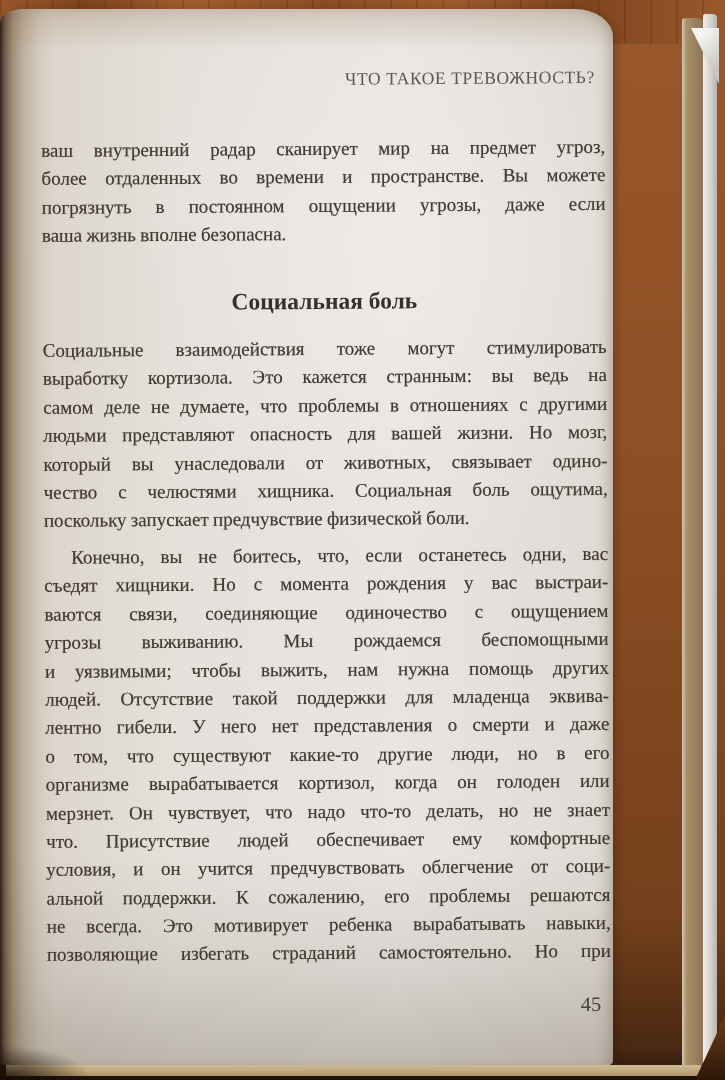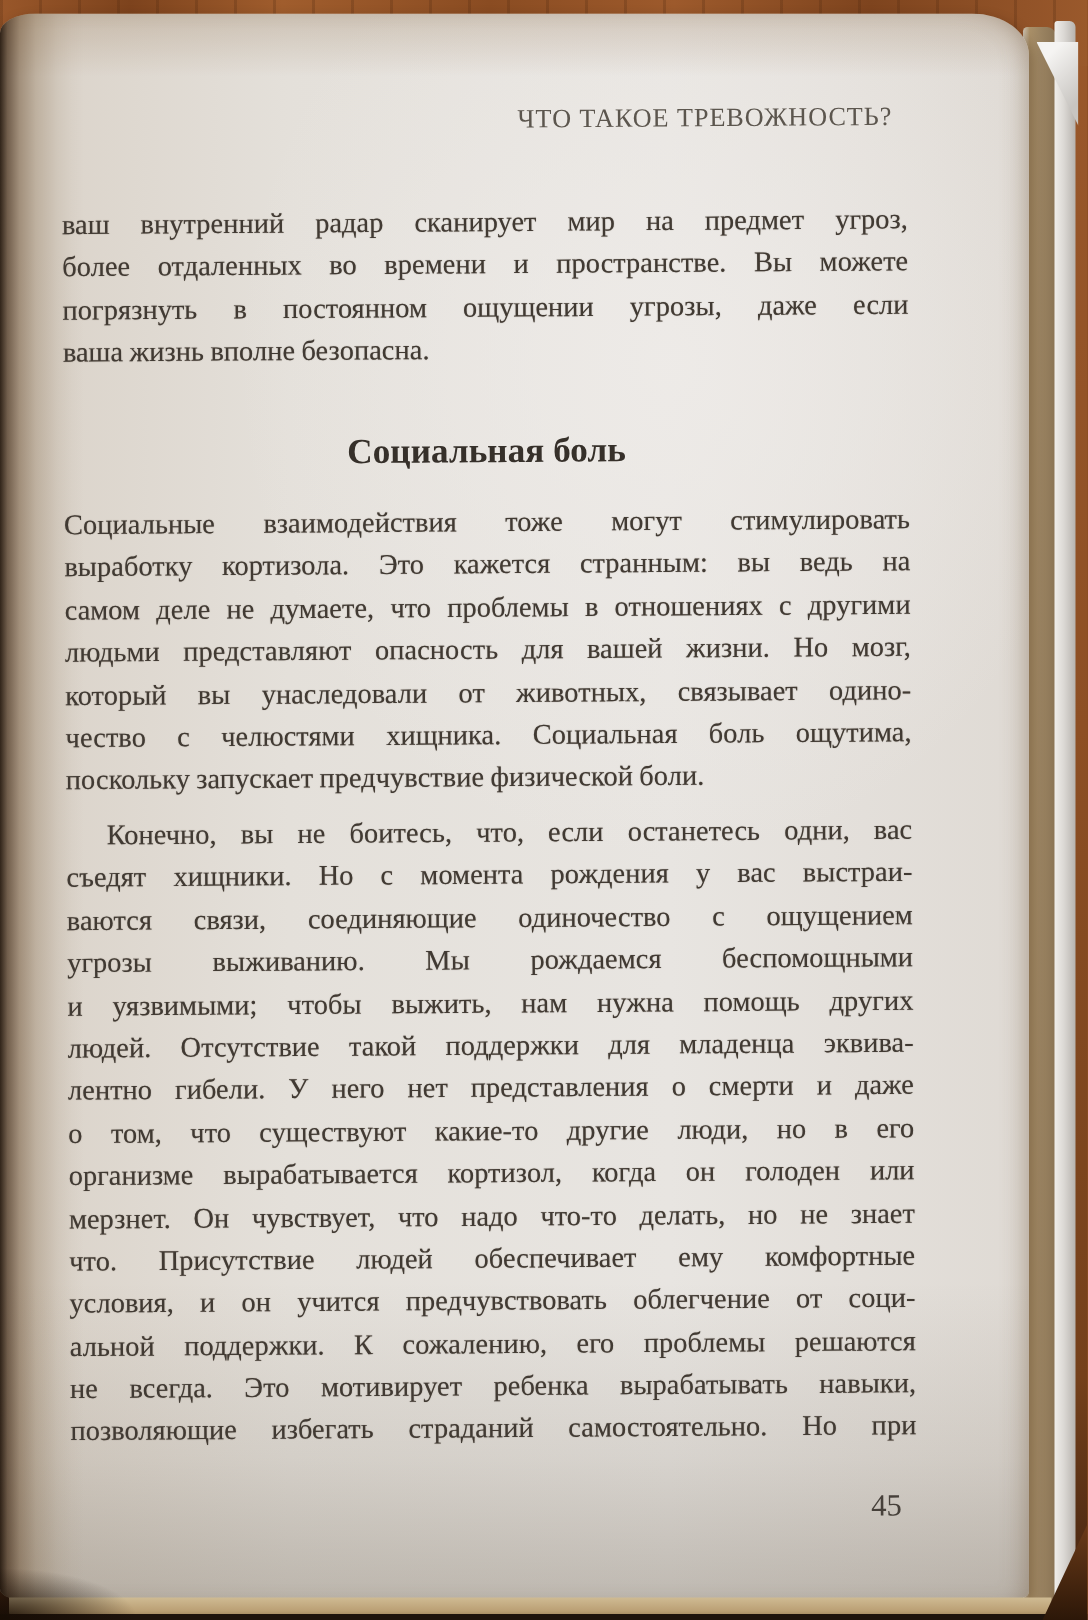--- a/index.html
+++ b/index.html
@@ -31,21 +31,21 @@
     background: linear-gradient(90deg, #f0eeeb 0%, #dbd8d4 45%, #b7b3ae 100%);
     border-radius: 2px 4px 2px 2px;
   }
   .jacket-corner {
     position: absolute; right: 6px; top: 28px; width: 28px; height: 56px;
     background: linear-gradient(135deg, #f5f4f2 20%, #c8c5c1 80%);
     clip-path: polygon(0 0, 100% 0, 100% 100%);
   }
   
   .page {
-    position: absolute; left: 0; top: 9px; width: 686px; height: 1057px;
+    position: absolute; left: 0; top: 9px; width: 613px; height: 1057px;
     border-radius: 24px 38px 8px 12px / 13px 28px 5px 7px;
     background:
       linear-gradient(180deg, rgba(125,88,48,0.22) 0px, rgba(125,88,48,0) 42px),
       radial-gradient(ellipse 60% 45% at 65% 22%, rgba(238,235,232,0.9) 0%, rgba(238,235,232,0) 70%),
       linear-gradient(0deg, rgba(96,84,68,0.30) 0%, rgba(96,84,68,0.12) 9%, rgba(96,84,68,0) 20%),
       linear-gradient(90deg, #c6bcae 0%, #dcd5cc 7%, #e4e0da 28%, #e8e5e1 65%, #dfdad4 100%);
     box-shadow:
       inset -10px 0 16px -8px rgba(110,85,55,0.45),
       2px 3px 8px rgba(40,20,5,0.35);
   }

